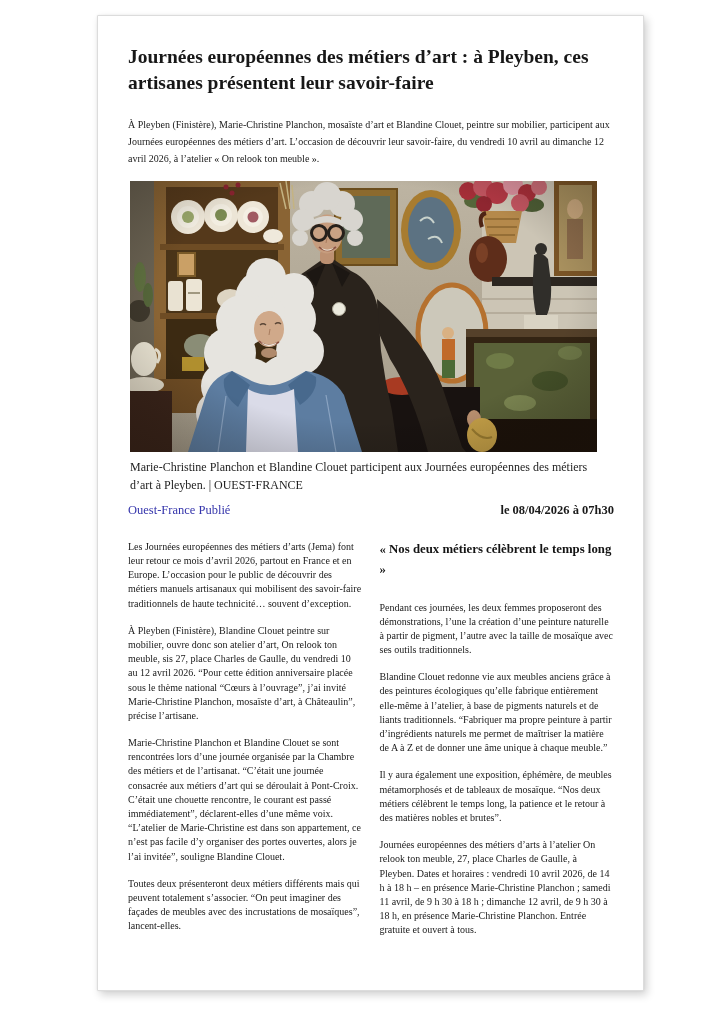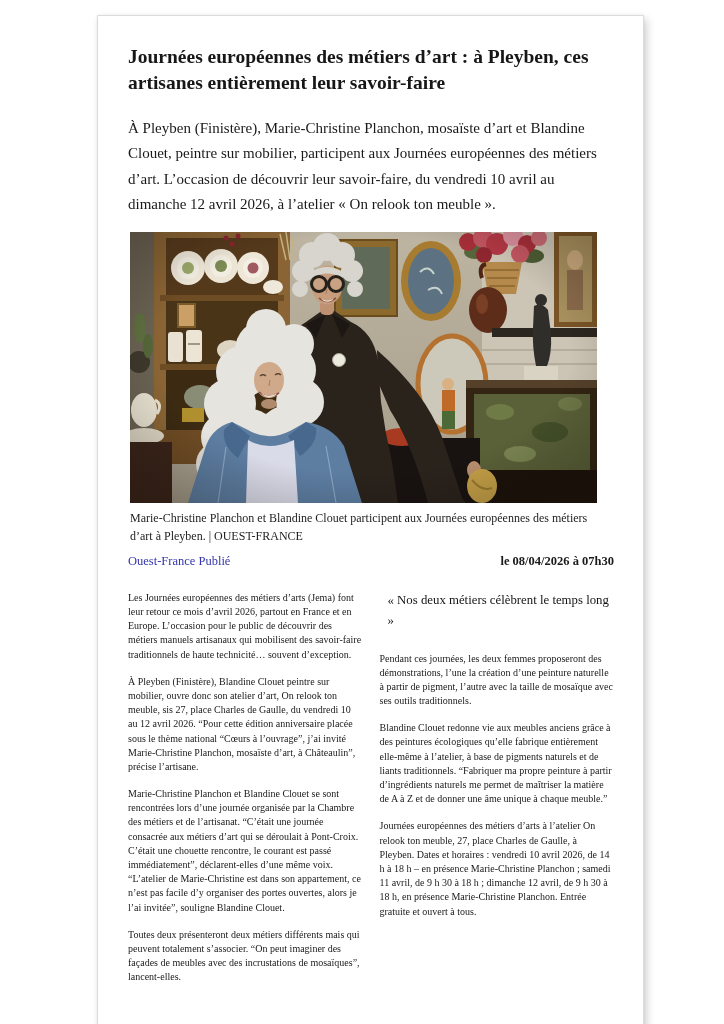--- a/index.html
+++ b/index.html
@@ -24,21 +24,21 @@
     padding: 16px 29px 40px 30px;
   }
   h1.title {
     font-size: 19.5px;
     line-height: 1.33;
     font-weight: 700;
     color: #171717;
     margin: 12px 0 20px 0;
   }
   p.intro {
-    font-size: 15px;
+    font-size: 10px;
     line-height: 1.7;
     margin: 14px 0 12px 0;
   }
   figure.photo-figure {
     margin: 0;
     padding: 2px;
   }
   svg.photo {
     display: block;
     width: 467px;
@@ -70,31 +70,31 @@
   }
   .col { flex: 1; min-width: 0; }
   .col p {
     font-size: 10px;
     line-height: 1.42;
     margin: 0 0 13px 0;
   }
   h2.subhead {
     font-size: 12.8px;
     line-height: 1.55;
-    font-weight: 400;
-    margin: 0 0 21px 8px;
+    font-weight: 700;
+    margin: 0 0 21px 0;
     color: #141414;
   }
 </style>
 </head>
 <body>
 
 <div class="card">
 
-  <h1 class="title">Journées européennes des métiers d’art : à Pleyben, ces artisanes entièrement leur savoir-faire</h1>
+  <h1 class="title">Journées européennes des métiers d’art : à Pleyben, ces artisanes présentent leur savoir-faire</h1>
 
   <p class="intro">À Pleyben (Finistère), Marie-Christine Planchon, mosaïste d’art et Blandine Clouet, peintre sur mobilier, participent aux Journées européennes des métiers d’art. L’occasion de découvrir leur savoir-faire, du vendredi 10 avril au dimanche 12 avril 2026, à l’atelier « On relook ton meuble ».</p>
 
   <figure class="photo-figure">
     <svg class="photo" viewBox="0 0 467 271" xmlns="http://www.w3.org/2000/svg" role="img">
       <defs>
         <linearGradient id="wall" x1="0" y1="0" x2="0" y2="1">
           <stop offset="0" stop-color="#bdb4a2"></stop>
           <stop offset="1" stop-color="#a49b89"></stop>
         </linearGradient>
@@ -263,17 +263,18 @@
     <div class="col">
       <p>Les Journées européennes des métiers d’arts (Jema) font leur retour ce mois d’avril 2026, partout en France et en Europe. L’occasion pour le public de découvrir des métiers manuels artisanaux qui mobilisent des savoir-faire traditionnels de haute technicité… souvent d’exception.</p>
       <p>À Pleyben (Finistère), Blandine Clouet peintre sur mobilier, ouvre donc son atelier d’art, On relook ton meuble, sis 27, place Charles de Gaulle, du vendredi 10 au 12 avril 2026. “Pour cette édition anniversaire placée sous le thème national “Cœurs à l’ouvrage”, j’ai invité Marie-Christine Planchon, mosaïste d’art, à Châteaulin”, précise l’artisane.</p>
       <p>Marie-Christine Planchon et Blandine Clouet se sont rencontrées lors d’une journée organisée par la Chambre des métiers et de l’artisanat. “C’était une journée consacrée aux métiers d’art qui se déroulait à Pont-Croix. C’était une chouette rencontre, le courant est passé immédiatement”, déclarent-elles d’une même voix. “L’atelier de Marie-Christine est dans son appartement, ce n’est pas facile d’y organiser des portes ouvertes, alors je l’ai invitée”, souligne Blandine Clouet.</p>
       <p>Toutes deux présenteront deux métiers différents mais qui peuvent totalement s’associer. “On peut imaginer des façades de meubles avec des incrustations de mosaïques”, lancent-elles.</p>
     </div>
     <div class="col">
       <h2 class="subhead">« Nos deux métiers célèbrent le temps long »</h2>
       <p>Pendant ces journées, les deux femmes proposeront des démonstrations, l’une la création d’une peinture naturelle à partir de pigment, l’autre avec la taille de mosaïque avec ses outils traditionnels.</p>
       <p>Blandine Clouet redonne vie aux meubles anciens grâce à des peintures écologiques qu’elle fabrique entièrement elle-même à l’atelier, à base de pigments naturels et de liants traditionnels. “Fabriquer ma propre peinture à partir d’ingrédients naturels me permet de maîtriser la matière de A à Z et de donner une âme unique à chaque meuble.”</p>
+      <p>Il y aura également une exposition, éphémère, de meubles métamorphosés et de tableaux de mosaïque. “Nos deux métiers célèbrent le temps long, la patience et le retour à des matières nobles et brutes”.</p>
       <p>Journées européennes des métiers d’arts à l’atelier On relook ton meuble, 27, place Charles de Gaulle, à Pleyben. Dates et horaires : vendredi 10 avril 2026, de 14 h à 18 h – en présence Marie-Christine Planchon ; samedi 11 avril, de 9 h 30 à 18 h ; dimanche 12 avril, de 9 h 30 à 18 h, en présence Marie-Christine Planchon. Entrée gratuite et ouvert à tous.</p>
     </div>
   </div>
 
 </div>
 
 </body></html>

